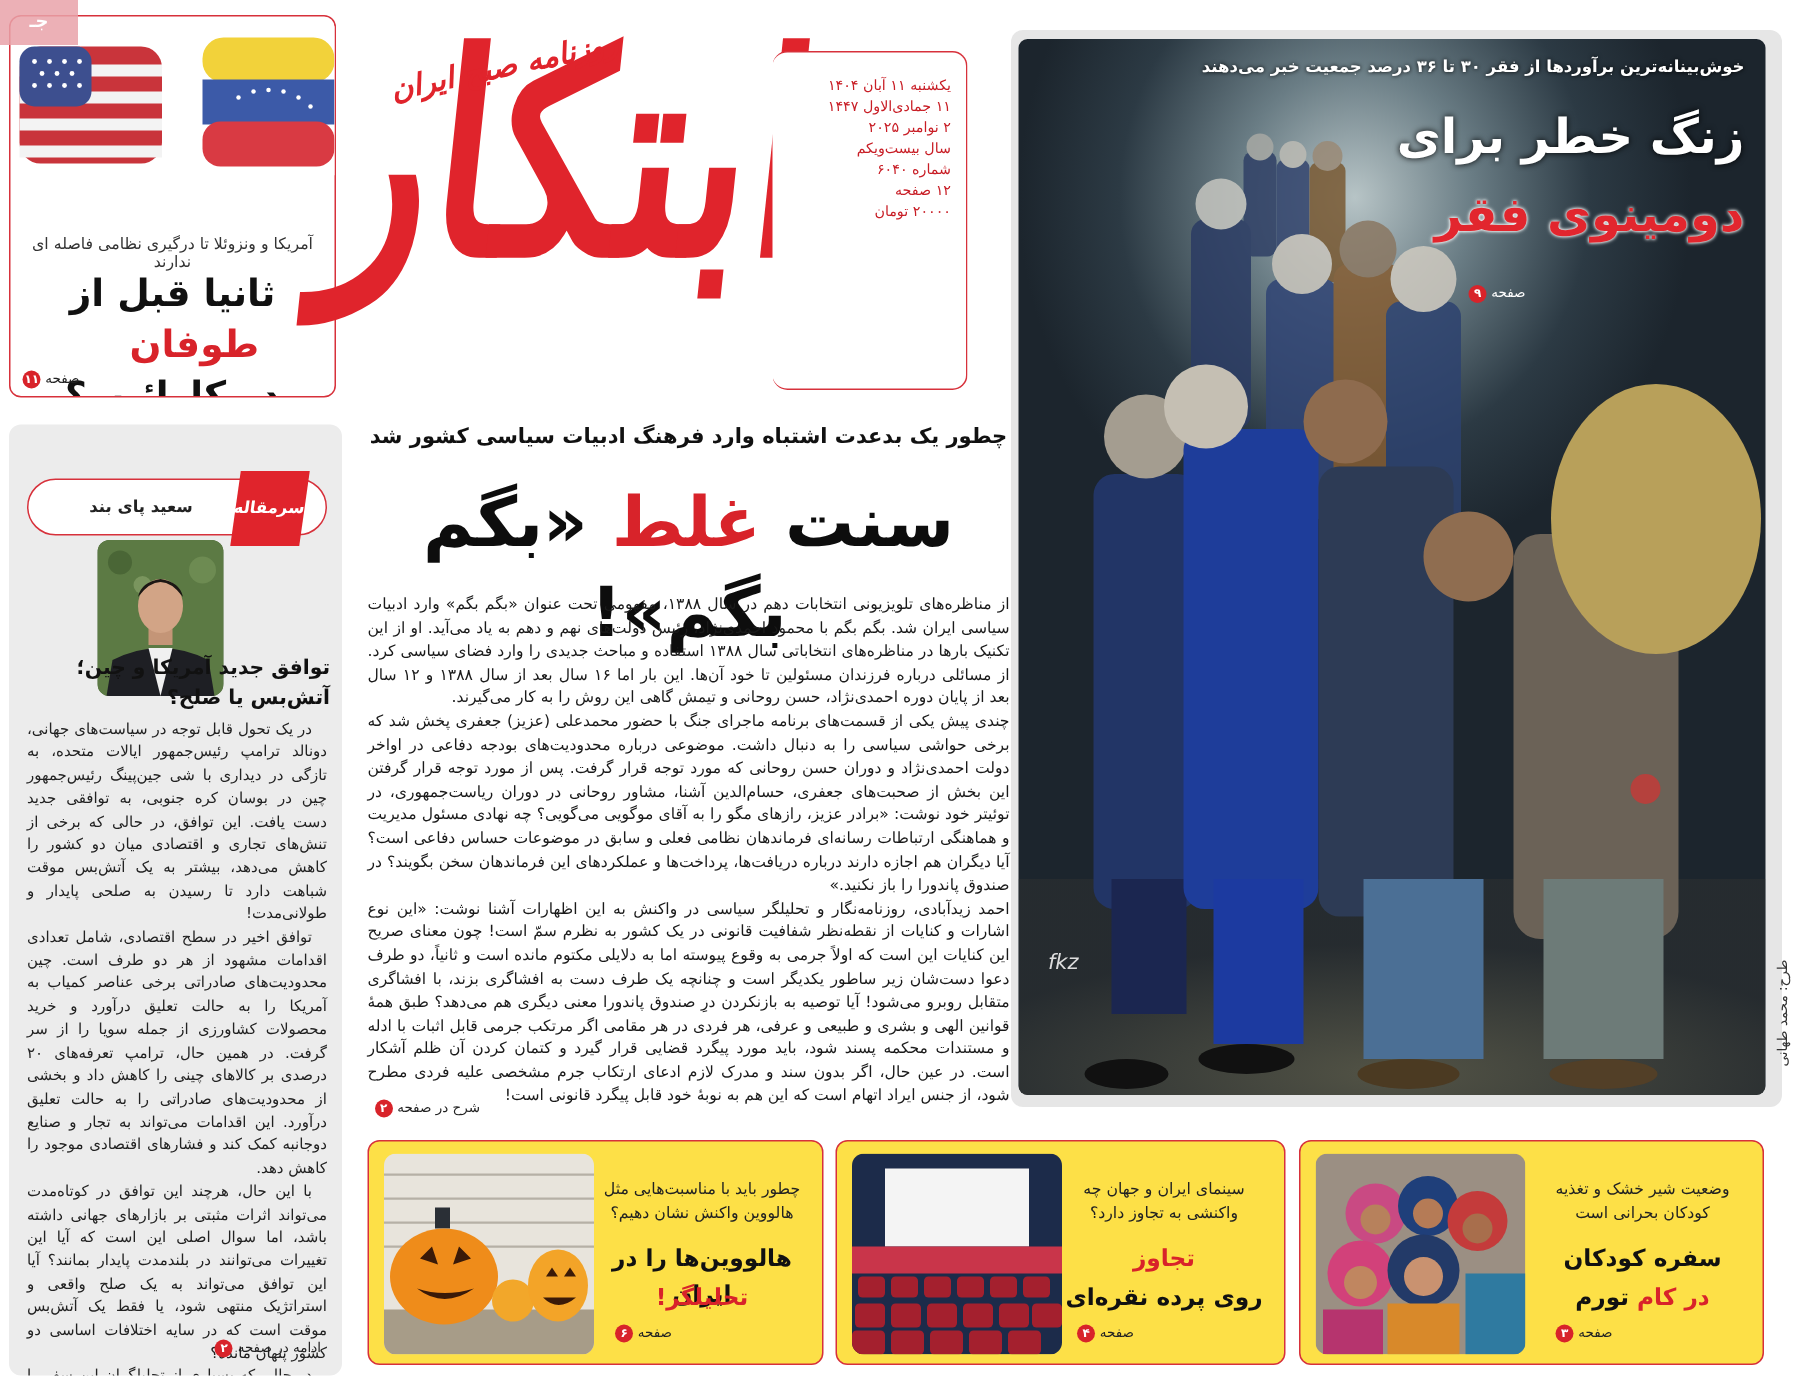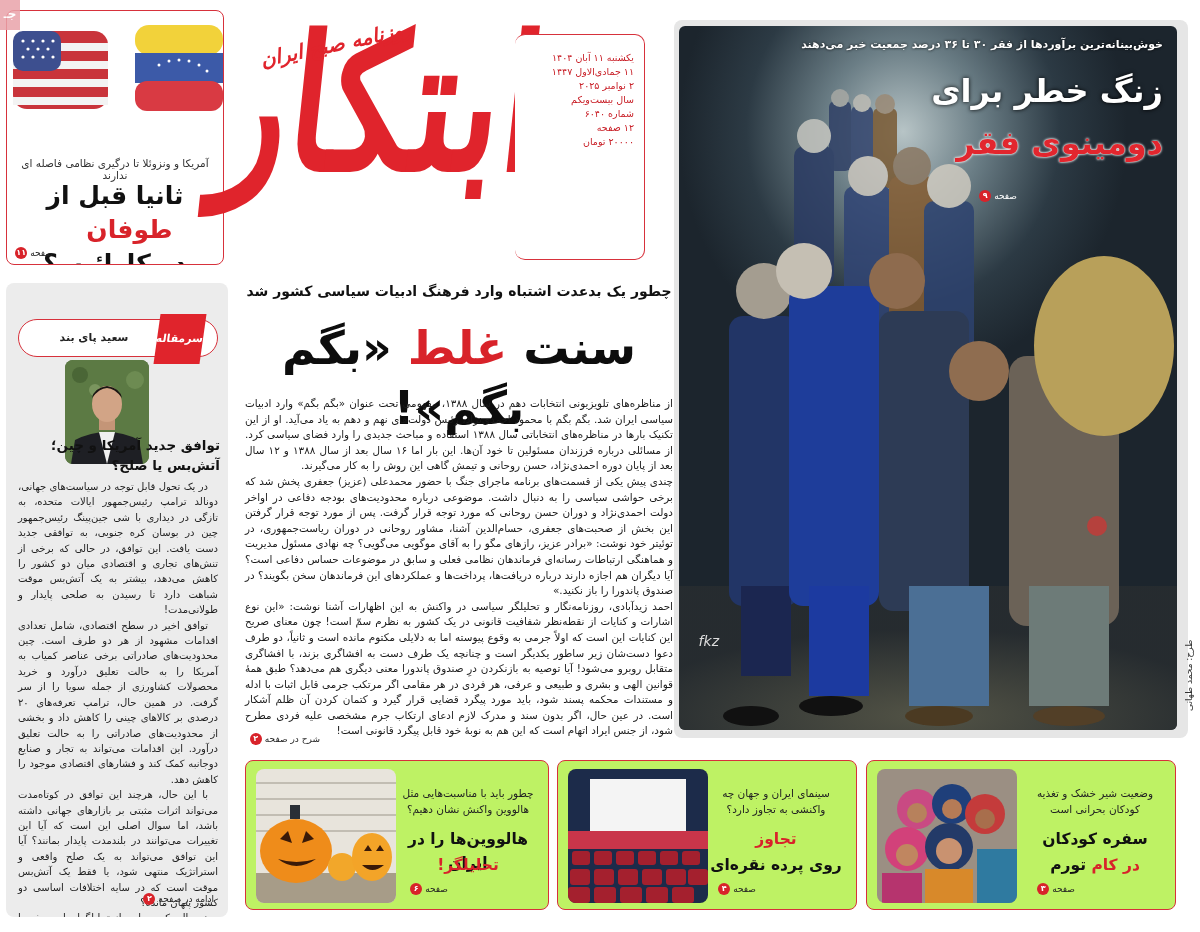--- a/index.html
+++ b/index.html
@@ -2,21 +2,21 @@
 <html><head>
 <meta charset="utf-8">
 <style>
   * { box-sizing: border-box; margin: 0; padding: 0; }
   html, body { width: 1200px; height: 932px; background: #ffffff; overflow: hidden; }
   body { font-family: "DejaVu Sans", sans-serif; direction: rtl; position: relative; color: #1a1a1a; }
 
   .page { position: absolute; left: 0; top: 0; width: 1200px; height: 932px; background: #fff; }
 
   
-  .watermark { position: absolute; left: 0; top: 0; width: 20px; height: 30px; background: #e9a3aa; opacity: .85; color: #fff; font-size: 12px; font-weight: bold; text-align: center; line-height: 28px; z-index: 5; }
+  .watermark { position: absolute; left: 0; top: 0; width: 52px; height: 30px; background: #e9a3aa; opacity: .85; color: #fff; font-size: 12px; font-weight: bold; text-align: center; line-height: 28px; z-index: 5; }
 
   
   .teaser-top { position: absolute; left: 6px; top: 10px; width: 218px; height: 255px; border: 1.5px solid #d7313b; border-radius: 8px; background: #fff; overflow: hidden; }
   .fists { position: absolute; left: 4px; top: 6px; width: 214px; height: 100px; }
   .teaser-top .kicker { position: absolute; top: 146px; right: 8px; left: 8px; font-size: 10.5px; color: #333; text-align: center; }
   .teaser-top .head { position: absolute; top: 168px; right: 10px; left: 10px; text-align: center; font-size: 25px; font-weight: bold; line-height: 34px; color: #111; }
   .teaser-top .head .red { color: #d8232a; margin-left: 29px; }
   .page-ref { position: absolute; display: flex; align-items: center; gap: 3px; font-size: 9px; color: #222; direction: rtl; }
   .page-ref .dot { width: 12px; height: 12px; border-radius: 50%; background: #d8232a; color: #fff; font-size: 8px; text-align: center; line-height: 12px; font-weight: bold; }
 
@@ -47,21 +47,21 @@
   .photo-frame { position: absolute; left: 674px; top: 20px; width: 514px; height: 718px; background: #e6e6e6; border-radius: 8px; }
   .photo { position: absolute; left: 679px; top: 26px; width: 498px; height: 704px; border-radius: 6px; overflow: hidden;
     background: radial-gradient(ellipse 45% 35% at 45% 15%, #b7c4c6 0%, #6a7d85 35%, #2c3a44 70%, #1c252d 100%); }
   .photo .kicker { position: absolute; top: 12px; right: 14px; font-size: 11px; font-weight: bold; color: #fff; text-shadow: 0 0 3px #000; }
   .photo .head1 { position: absolute; top: 46px; right: 14px; font-size: 32px; font-weight: 900; color: #fff; text-shadow: 0 0 4px #000; }
   .photo .head2 { position: absolute; top: 98px; right: 14px; font-size: 32px; font-weight: 900; color: #e2262e; text-shadow: 0 0 3px #fff, 0 0 2px #fff; }
   .photo .page-ref { top: 164px; right: 160px; color: #fff; }
   .credit { position: absolute; left: 1184px; top: 640px; width: 14px; height: 80px; font-size: 9px; color: #333; writing-mode: vertical-rl; transform: rotate(180deg); }
 
   
-  .btm { position: absolute; top: 760px; height: 150px; border: 1.5px solid #d7313b; border-radius: 8px; background: #bef264; overflow: hidden; }
+  .btm { position: absolute; top: 760px; height: 150px; border: 1.5px solid #d7313b; border-radius: 8px; background: #fde047; overflow: hidden; }
   .btm .img { position: absolute; left: 10px; top: 8px; width: 140px; height: 134px; border-radius: 8px; overflow: hidden; }
   .btm .kicker { position: absolute; top: 24px; right: 10px; width: 140px; text-align: center; font-size: 10.5px; line-height: 16px; color: #222; }
   .btm .h1 { position: absolute; top: 66px; right: 10px; width: 140px; text-align: center; font-size: 15.5px; font-weight: 900; line-height: 24px; color: #111; }
   .btm .h2 { position: absolute; top: 92px; right: 10px; width: 140px; text-align: center; font-size: 15.5px; font-weight: 900; line-height: 24px; color: #111; }
   .btm .red { color: #d8232a; }
   .btm .page-ref { top: 122px; right: 100px; }
 </style>
 </head>
 <body>
 

